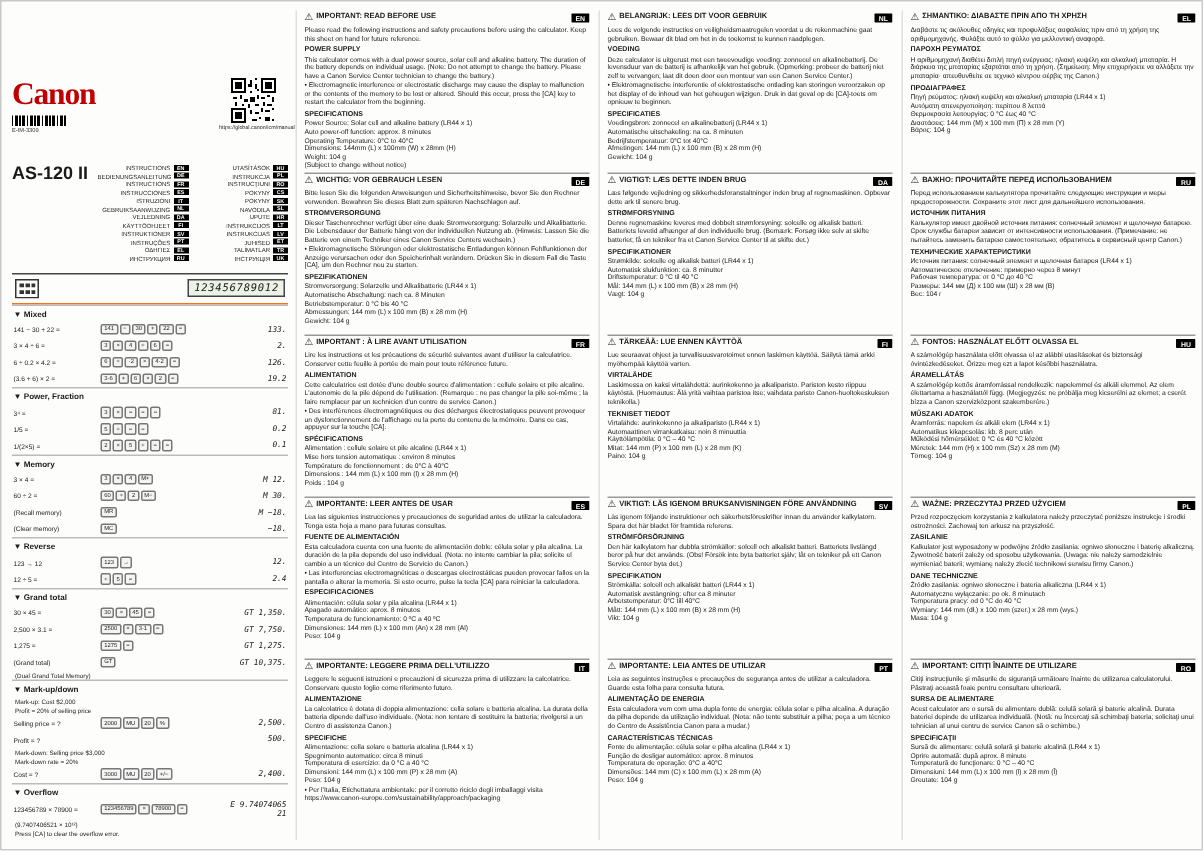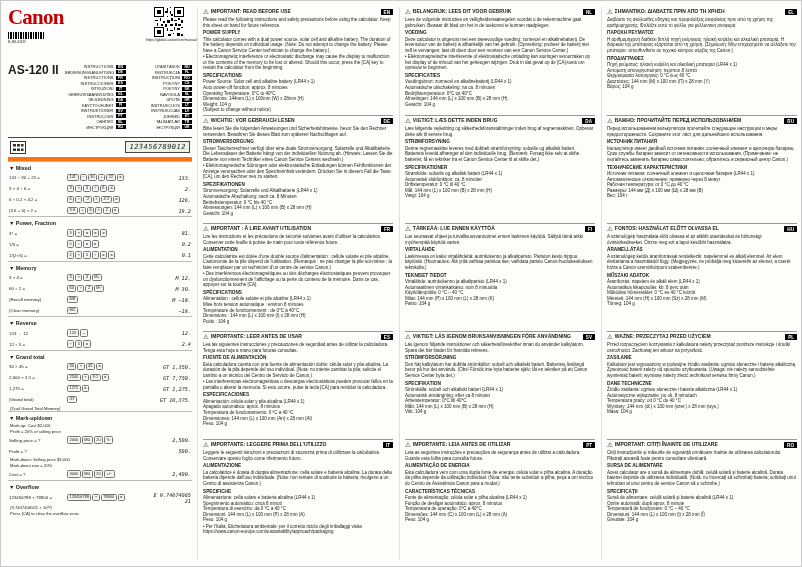--- a/index.html
+++ b/index.html
@@ -1,41 +1,41 @@
 <!DOCTYPE html>
 <html><head>
 <meta charset="utf-8">
 <style>
   html,body{margin:0;padding:0;background:#e8e8e8;}
   .page{position:relative;width:802px;height:567px;margin:0 auto;background:#fdfdfb;
         border:1px solid #c9c9c9;box-sizing:border-box;overflow:hidden;
         font-family:"Liberation Sans",sans-serif;color:#1a1a1a;}
   
   .left-panel{position:absolute;left:7px;top:6px;width:184px;height:555px;}
-  .logo-row{display:flex;justify-content:space-between;align-items:flex-start;}
+  .logo-row{display:flex;justify-content:space-between;align-items:flex-start;margin-top:45px;}
   .canon-logo{font-family:"Liberation Serif",serif;font-weight:bold;color:#c00000;
               font-size:21px;line-height:1;letter-spacing:-0.8px;}
   .barcode{width:36px;height:7px;margin-top:4px;
            background:repeating-linear-gradient(90deg,#000 0 1px,#fff 1px 2px,#000 2px 4px,#fff 4px 5px);}
   .doc-code{font-size:3.8px;margin-top:1px;color:#333;}
   .qr-block{text-align:center;width:46px;}
   .qr{width:30px;height:30px;display:block;margin:0 auto;}
   .manual-url{font-size:3.6px;margin-top:1px;color:#222;}
   .model-lang-row{display:flex;gap:5px;margin-top:20px;align-items:flex-start;}
   .model-title{font-size:12px;font-weight:bold;width:52px;line-height:1.05;}
   .lang-cols{display:flex;gap:6px;flex:1;min-width:0;}
   .lang-col{flex:1;display:flex;flex-direction:column;gap:0.5px;min-width:0;}
   .lang-item{display:flex;justify-content:flex-end;align-items:center;gap:2px;}
   .lang-label{font-size:4px;text-align:right;white-space:nowrap;overflow:hidden;}
   .lang-badge-sm{background:#000;color:#fff;font-size:3.6px;font-weight:bold;
                  padding:0 1.5px;min-width:7px;text-align:center;flex-shrink:0;}
   
   .examples-table{margin-top:7px;border-top:1.5px solid #444;}
   .table-head{display:flex;justify-content:space-between;align-items:center;
-              padding:3px 2px;border-bottom:4px solid #f97316;text-align:right;}
+              padding:3px 2px;border-bottom:1px solid #f97316;text-align:right;}
   .lcd{border:1px solid #444;background:#edf2e6;font-family:"DejaVu Sans Mono",monospace;
        font-style:italic;font-size:7px;padding:1px 3px;letter-spacing:0.5px;}
   .tbl-section-title{font-size:5.4px;font-weight:bold;padding:3px 1px 1.5px;border-top:1px solid #bbb;}
   .tbl-row{display:flex;align-items:center;min-height:10px;padding:0.5px 1px;}
   .c-label{width:58px;font-size:4.4px;flex-shrink:0;}
   .c-keys{flex:1;display:flex;flex-wrap:wrap;gap:1px;align-items:center;min-width:0;}
   .key{border:1px solid #777;background:#f4f4f4;border-radius:1.5px;font-size:3.9px;
        padding:0.5px 1.5px;line-height:1.1;white-space:nowrap;}
   .c-disp{width:44px;text-align:right;font-family:"DejaVu Sans Mono",monospace;
           font-style:italic;font-size:5.2px;flex-shrink:0;}

